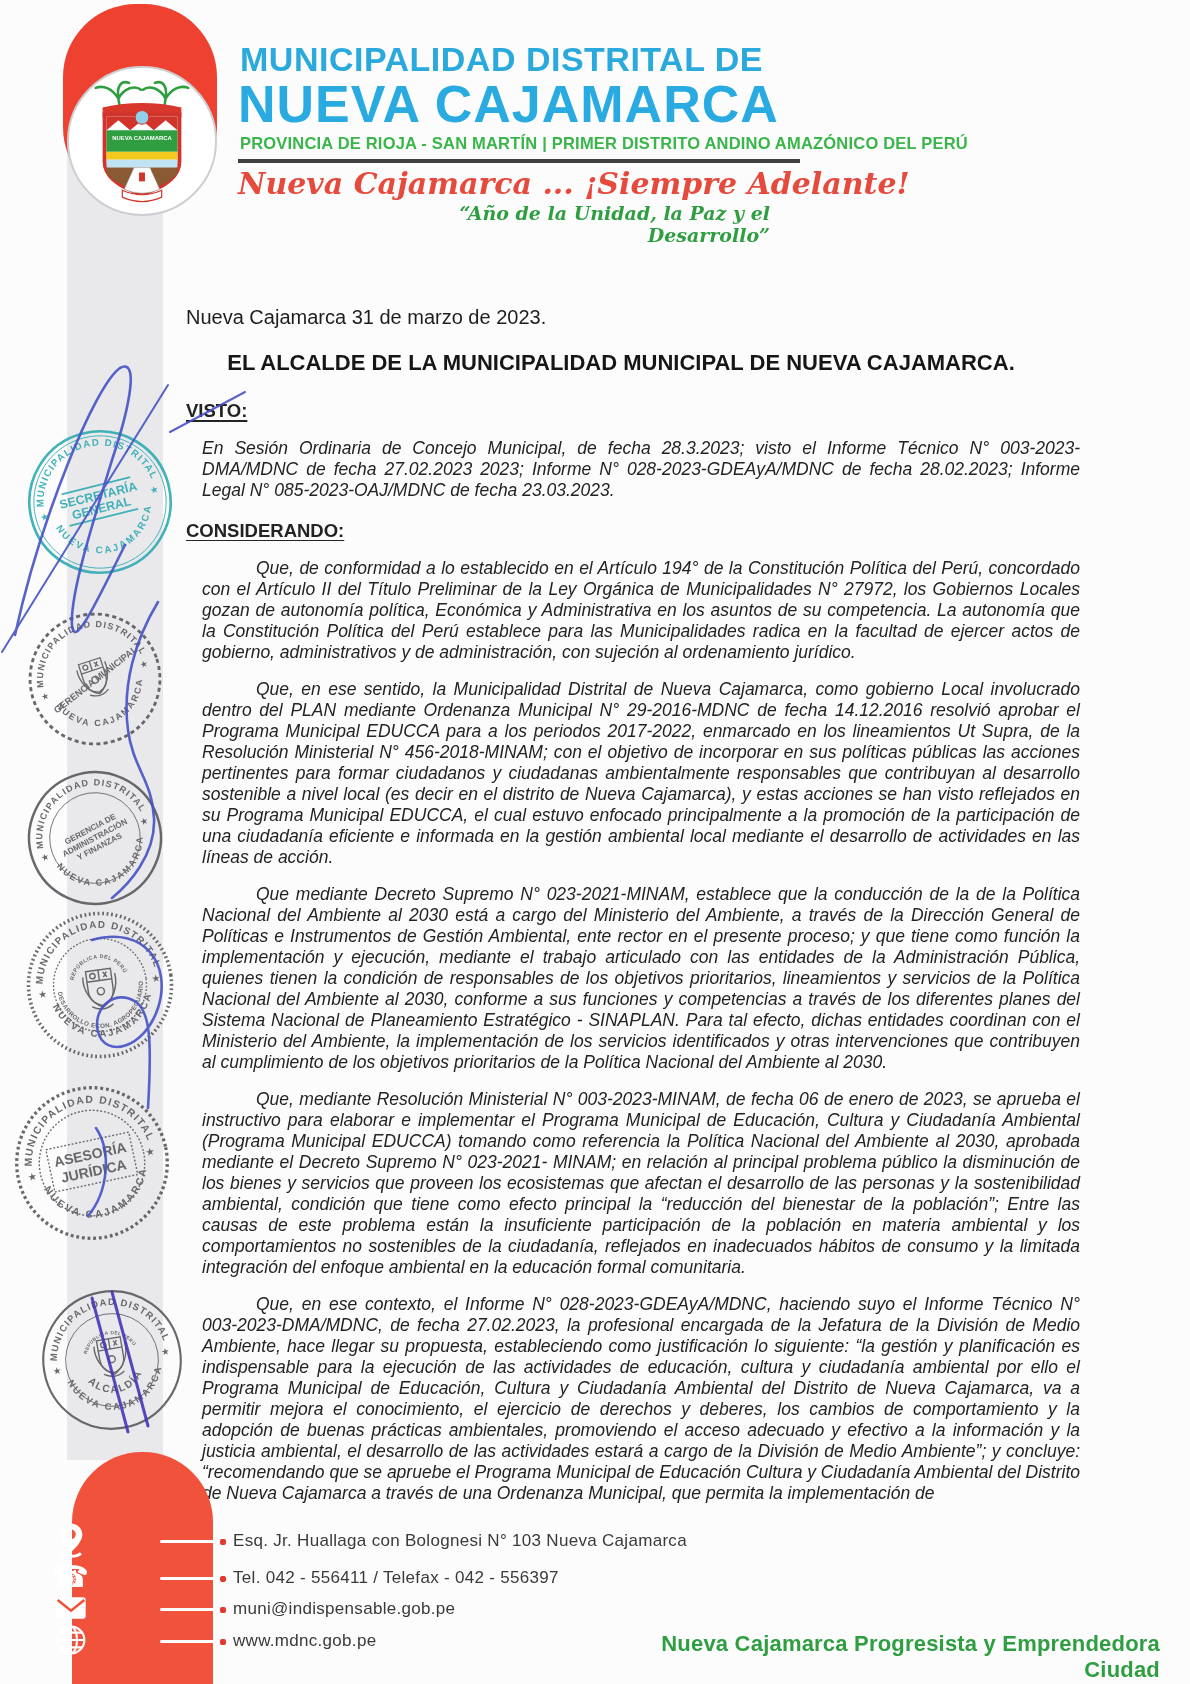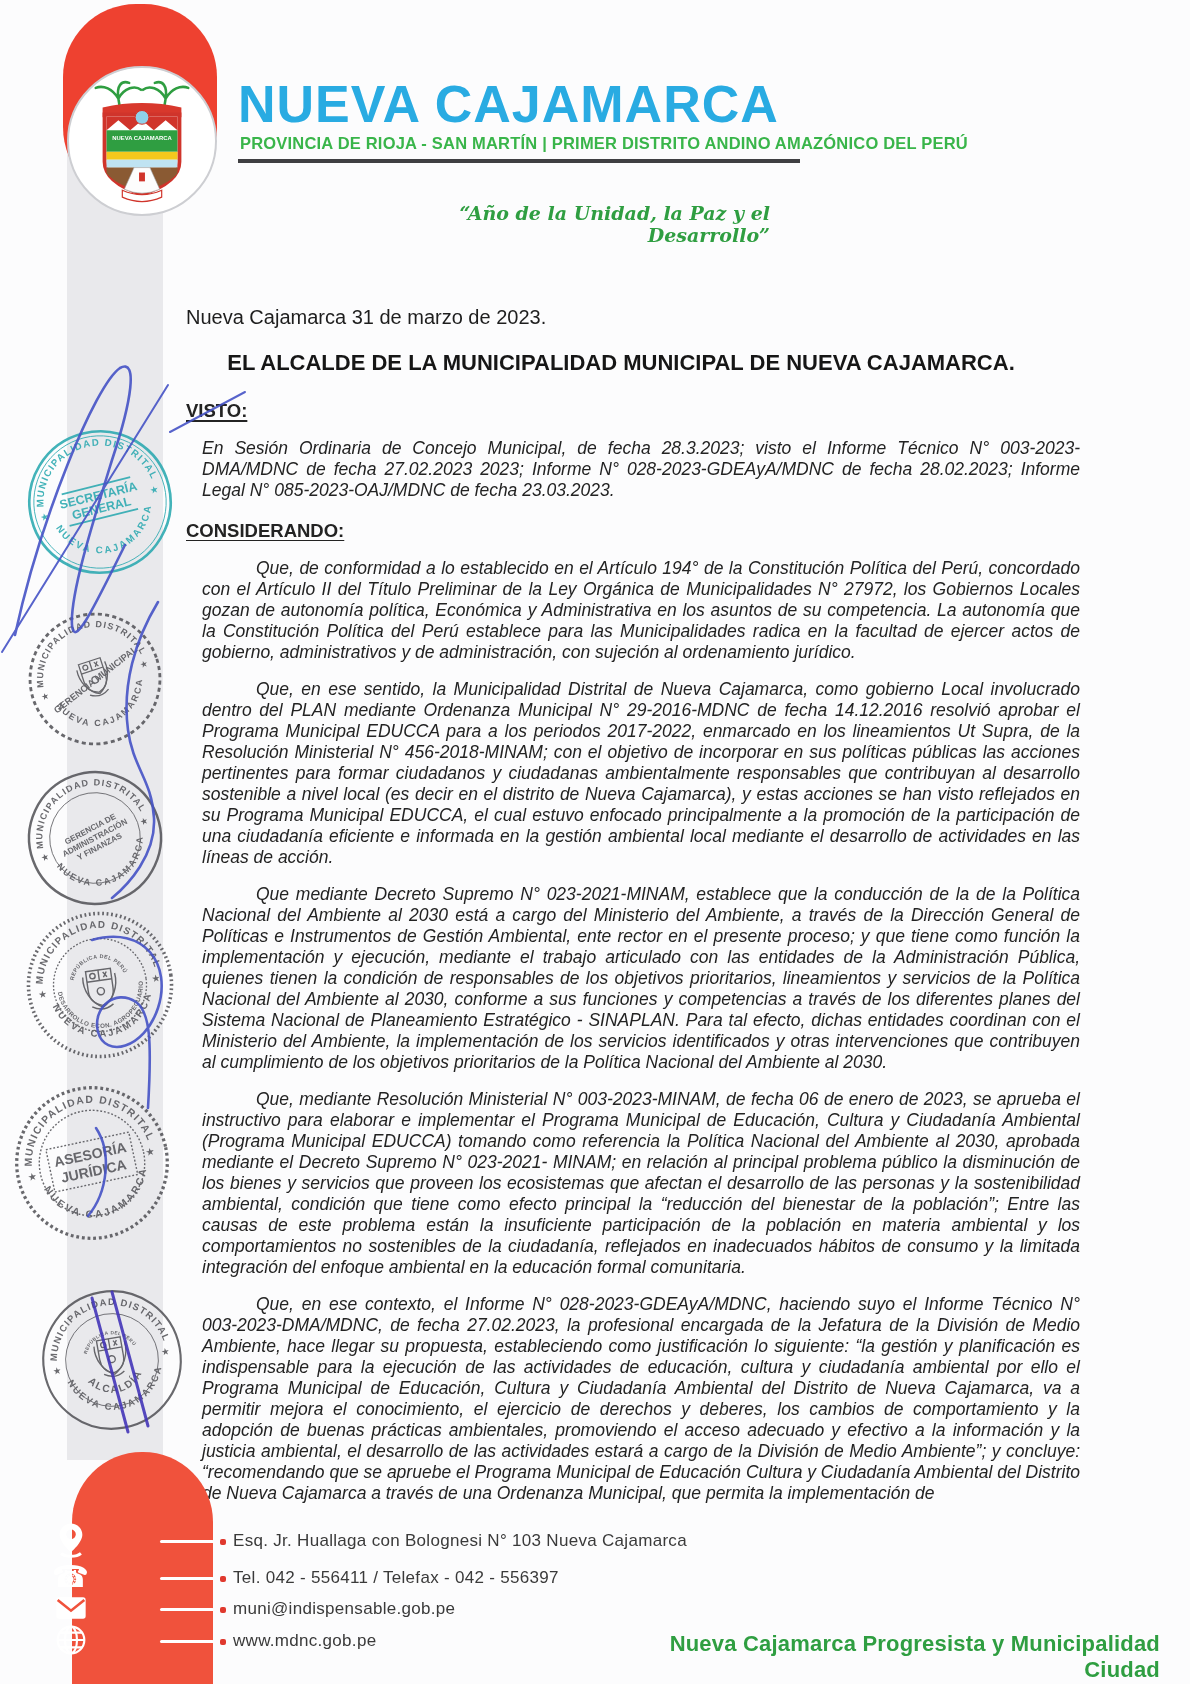--- a/index.html
+++ b/index.html
@@ -81,23 +81,25 @@
       <rect x="24" y="84" width="72" height="8" fill="#bfe3f2"></rect>
       <path d="M24,92 L52,92 L45,112 Q31,106 24,98 Z" fill="#8a5a33"></path>
       <path d="M96,92 L68,92 L75,112 Q89,106 96,98 Z" fill="#8a5a33"></path>
       <path d="M52,92 L68,92 L78,114 Q60,122 42,114 Z" fill="#fdfdfd" stroke="#999999" stroke-width="0.6"></path>
       <rect x="57" y="97" width="6" height="9" fill="#d0342b"></rect>
       <path d="M40,115 Q60,124 80,115 L80,122 Q60,131 40,122 Z" fill="#ffffff" stroke="#d0342b" stroke-width="1.2"></path>
       <text x="60" y="64" text-anchor="middle" font-size="6" fill="#ffffff" font-weight="bold" font-family="Liberation Sans, sans-serif">NUEVA CAJAMARCA</text>
     </svg>
   </div>
 
+  <div class="org1">MUNICIPALIDAD DISTRITAL DE</div>
   <div class="org2">NUEVA CAJAMARCA</div>
   <div class="province">PROVINCIA DE RIOJA - SAN MARTÍN | PRIMER DISTRITO ANDINO AMAZÓNICO DEL PERÚ</div>
   <div class="sepline"></div>
+  <div class="slogan">Nueva Cajamarca ... ¡Siempre Adelante!</div>
   <div class="motto">“Año de la Unidad, la Paz y el Desarrollo”</div>
 
   <div class="date-line">Nueva Cajamarca 31 de marzo de 2023.</div>
   <div class="addressee">EL ALCALDE DE LA MUNICIPALIDAD MUNICIPAL DE NUEVA CAJAMARCA.</div>
 
   <div class="body-text">
     <span class="label">VISTO:</span>
     <p class="p-visto">En Sesión Ordinaria de Concejo Municipal, de fecha 28.3.2023; visto el Informe Técnico N° 003-2023-DMA/MDNC de fecha 27.02.2023 2023; Informe N° 028-2023-GDEAyA/MDNC de fecha 28.02.2023; Informe Legal N° 085-2023-OAJ/MDNC de fecha 23.03.2023.</p>
     <span class="label lbl-considerando">CONSIDERANDO:</span>
     <p class="para">Que, de conformidad a lo establecido en el Artículo 194° de la Constitución Política del Perú, concordado con el Artículo II del Título Preliminar de la Ley Orgánica de Municipalidades N° 27972, los Gobiernos Locales gozan de autonomía política, Económica y Administrativa en los asuntos de su competencia. La autonomía que la Constitución Política del Perú establece para las Municipalidades radica en la facultad de ejercer actos de gobierno, administrativos y de administración, con sujeción al ordenamiento jurídico.</p>
@@ -266,15 +268,15 @@
 
   <div class="f-bullet" style="left:220px;top:1539px;"></div>
   <div class="f-bullet" style="left:220px;top:1576px;"></div>
   <div class="f-bullet" style="left:220px;top:1607px;"></div>
   <div class="f-bullet" style="left:220px;top:1639px;"></div>
 
   <div class="f-text" style="top:1531px;">Esq. Jr. Huallaga con Bolognesi N° 103 Nueva Cajamarca</div>
   <div class="f-text" style="top:1568px;">Tel. 042 - 556411 / Telefax - 042 - 556397</div>
   <div class="f-text" style="top:1599px;">muni@indispensable.gob.pe</div>
   <div class="f-text" style="top:1631px;">www.mdnc.gob.pe</div>
-  <div class="f-tagline">Nueva Cajamarca Progresista y Municipalidad Ciudad</div>
+  <div class="f-tagline">Nueva Cajamarca Progresista y Emprendedora Ciudad</div>
 
 </div>
 
 </body></html>

